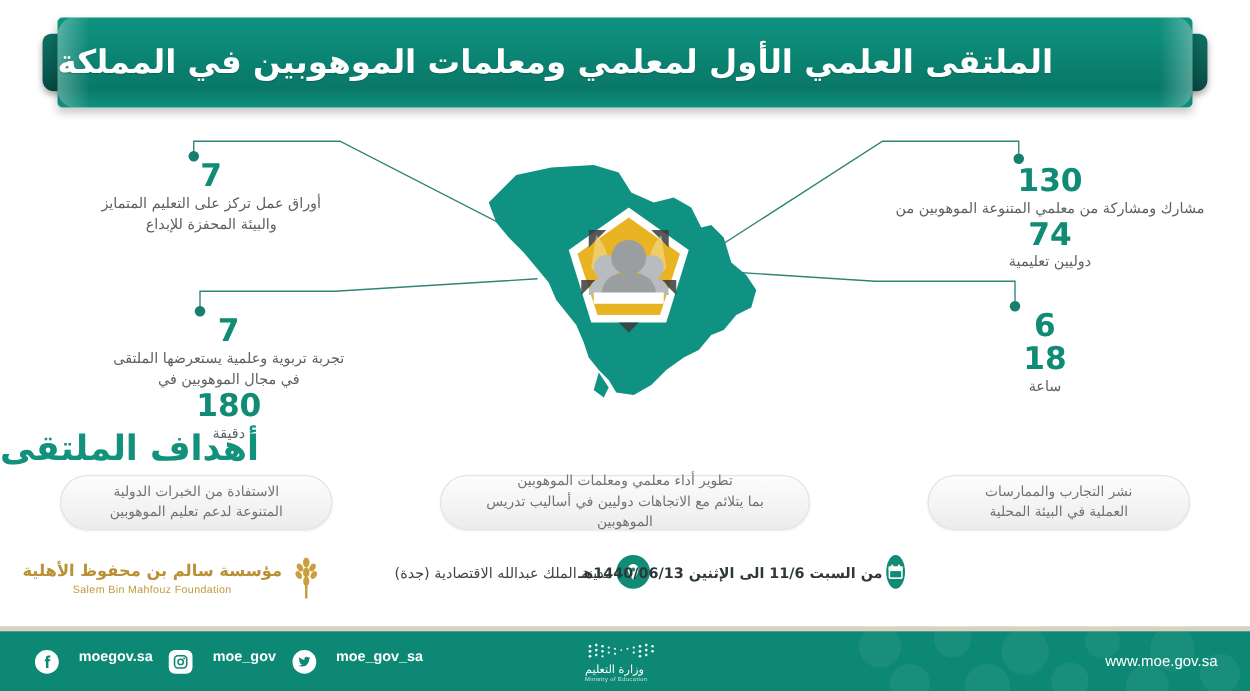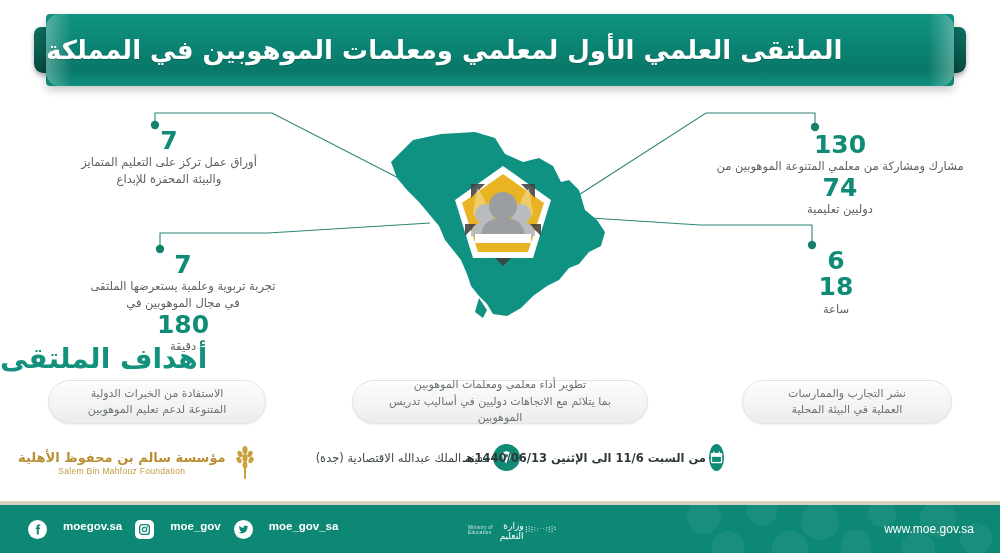--- a/index.html
+++ b/index.html
@@ -214,21 +214,21 @@
     display: flex; align-items: center; justify-content: center;
   }
   .social-badge.sq { border-radius: 5px; }
   .social-handle {
     color: #ffffff; font-size: 11.5px;
     font-family: "Liberation Sans", sans-serif;
   }
   .moe-logo {
     position: absolute; left: 468px; top: 6px;
     width: 90px; height: 38px;
-    display: flex; flex-direction: row; align-items: center; justify-content: center;
+    display: flex; flex-direction: column; align-items: flex-end; justify-content: center;
     direction: rtl;
   }
   .moe-ar { color: #ffffff; font-size: 9px; letter-spacing: 1.2px; margin-top: 1px; }
   .moe-en {
     color: #cfe7e2; font-size: 4.6px; letter-spacing: .35px;
     font-family: "Liberation Sans", sans-serif; direction: ltr;
   }
   .site-url {
     position: absolute; right: 26px; top: 0; height: 48px;
     display: flex; align-items: center;

